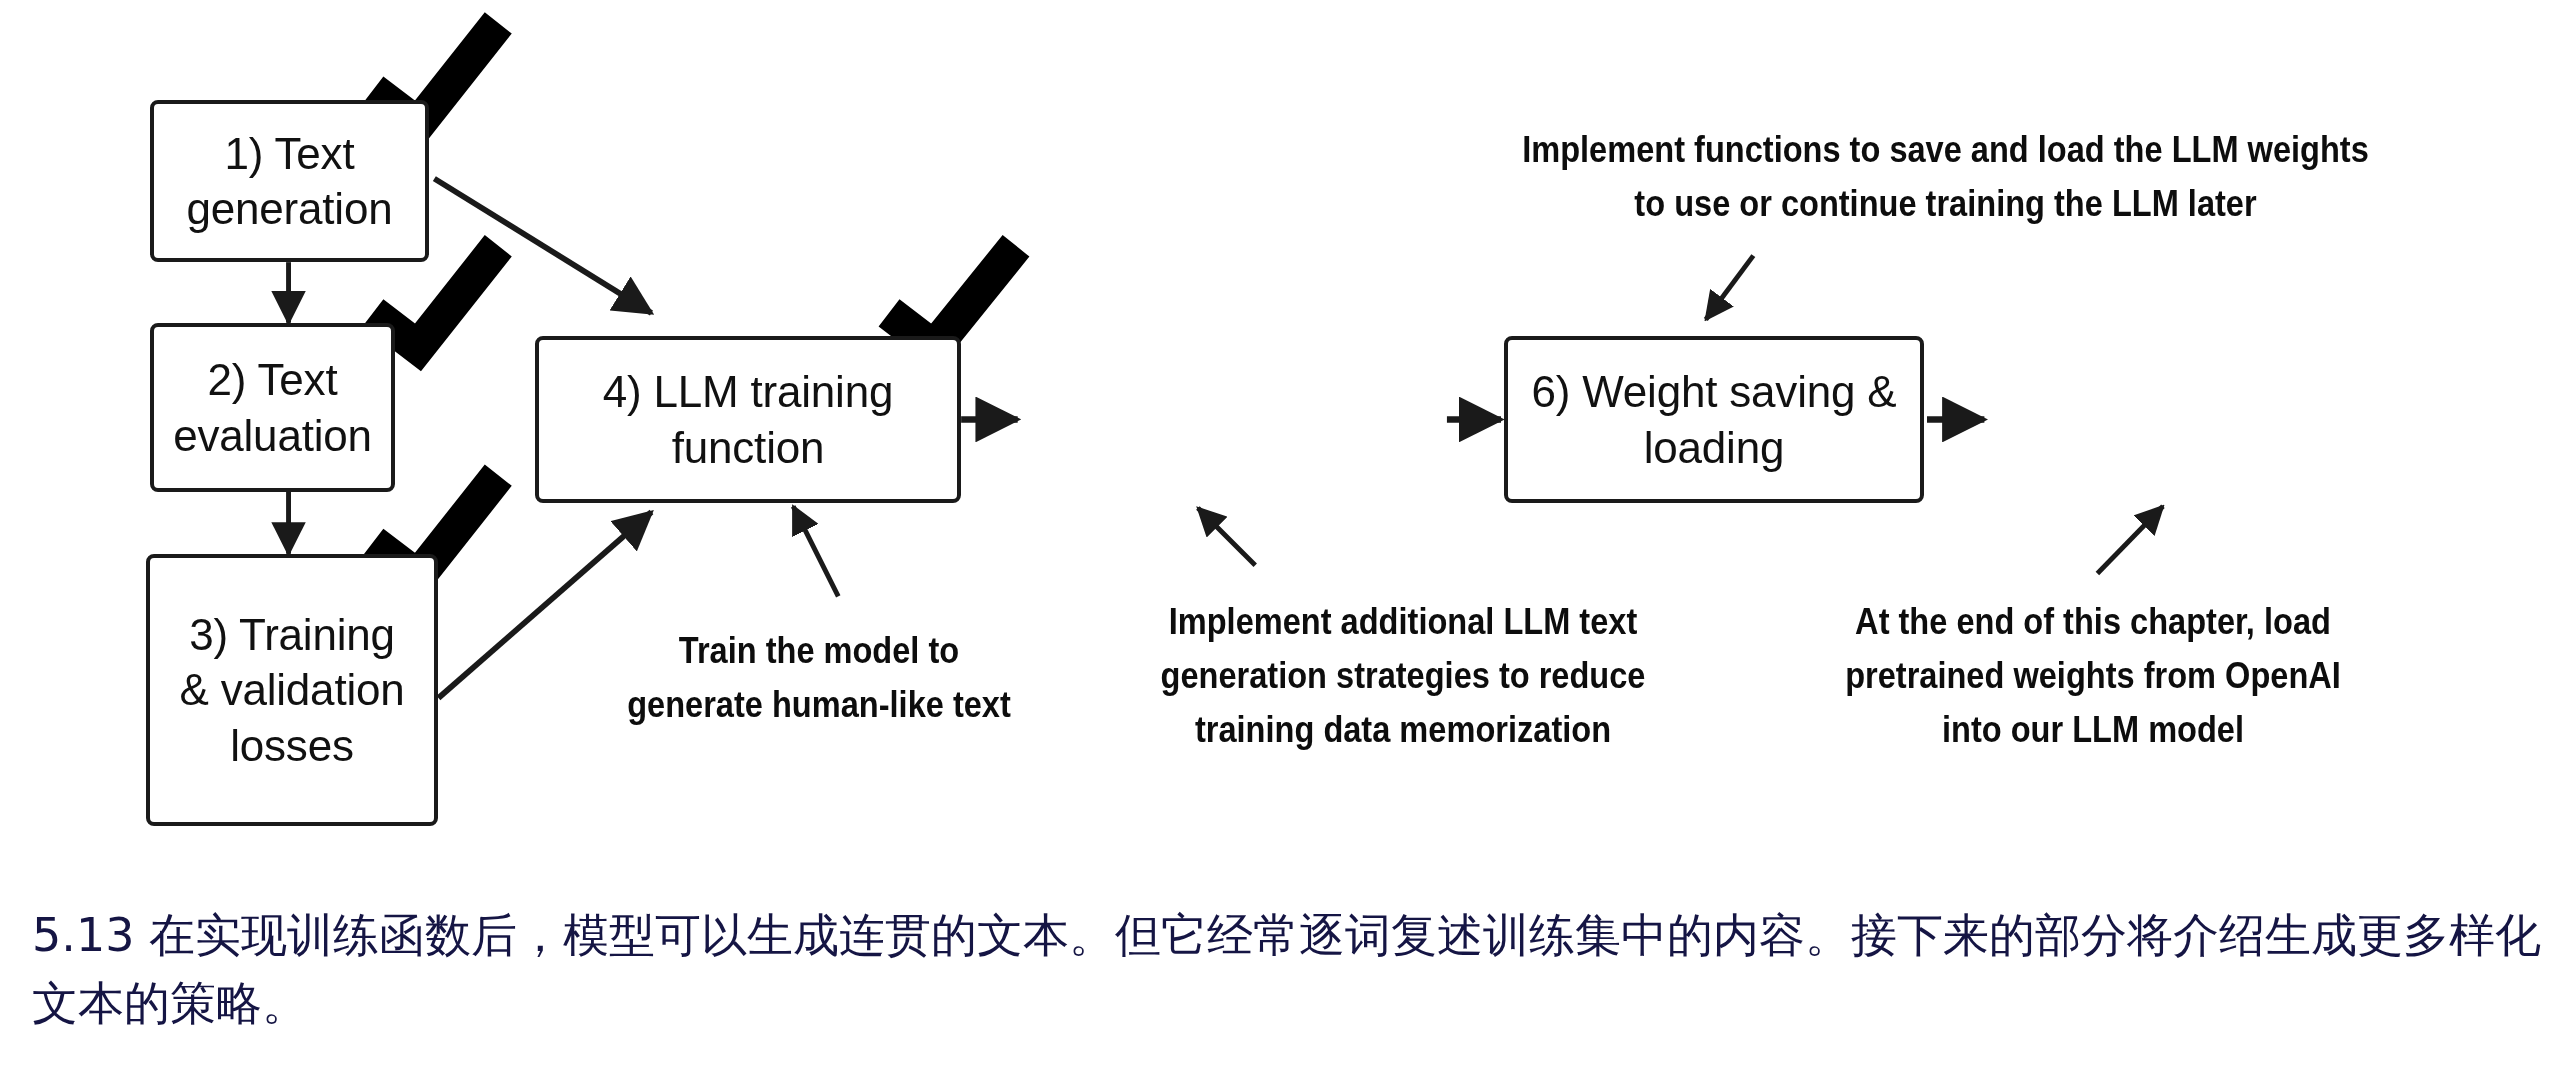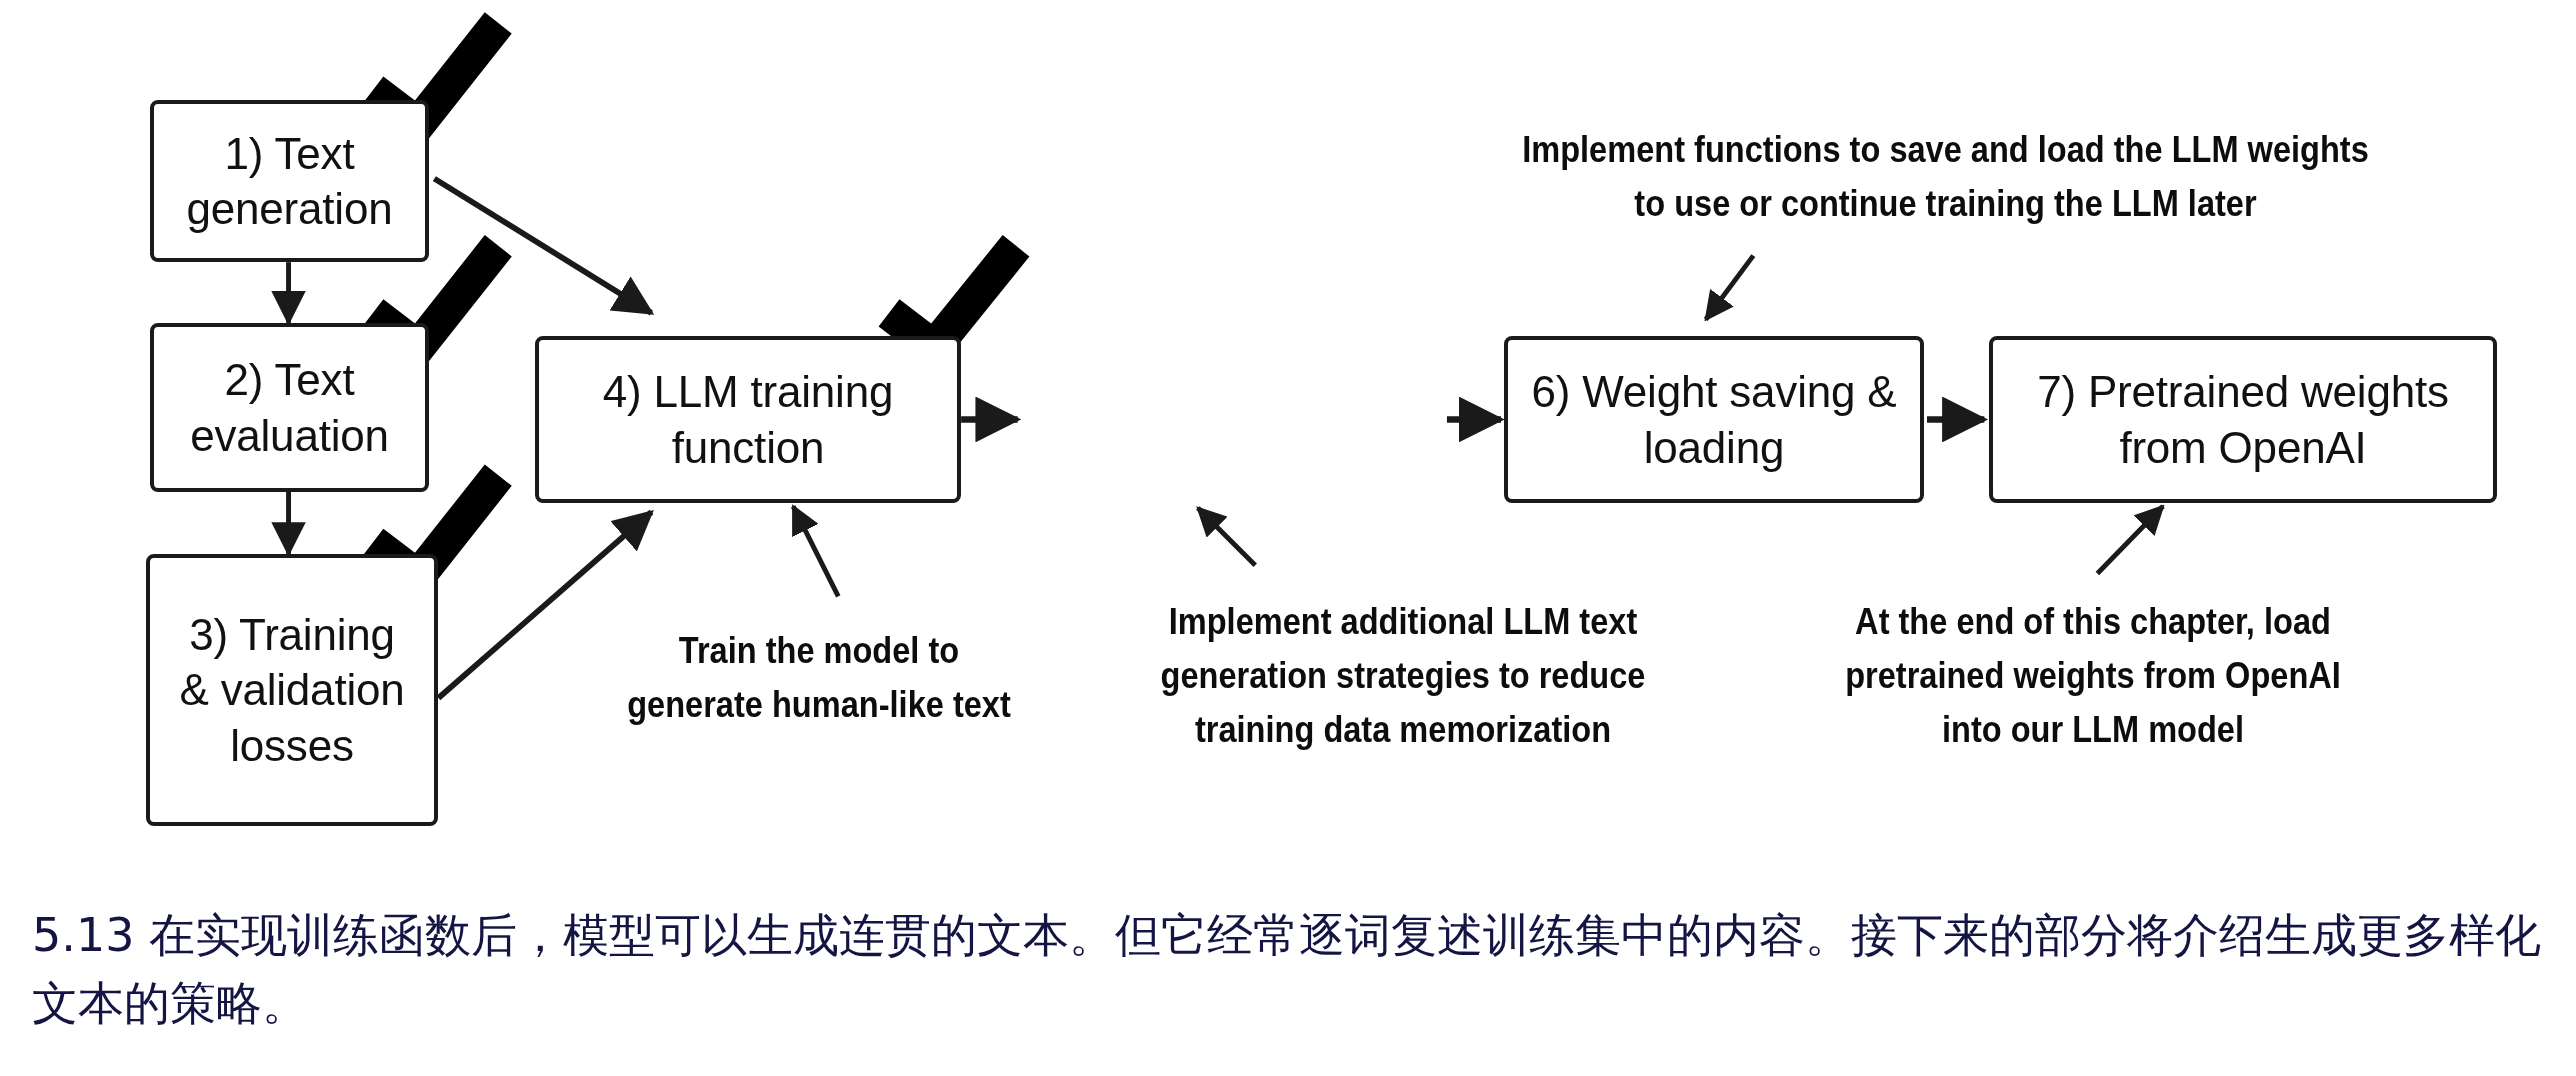--- a/index.html
+++ b/index.html
@@ -127,36 +127,34 @@
       <path d="M 455 662 L 510 704 L 608 580" fill="none" stroke="#000000" stroke-width="42" stroke-linecap="butt" stroke-linejoin="miter"></path>
     </g>
     <g>
       <path d="M 1085 382 L 1140 424 L 1240 300" fill="none" stroke="#000000" stroke-width="42" stroke-linecap="butt" stroke-linejoin="miter"></path>
     </g>
   </svg>
 
   <div class="node-box" style="left:150px; top:100px; width:279px; height:162px;">1) Text
 generation</div>
 
-  <div class="node-box" style="left:150px; top:323px; width:279px; height:169px;">2) Text
+  <div class="node-box" style="left:150px; top:323px; width:245px; height:169px;">2) Text
 evaluation</div>
 
   <div class="node-box" style="left:146px; top:554px; width:292px; height:272px;">3) Training
 &amp; validation
 losses</div>
 
   <div class="node-box" style="left:535px; top:336px; width:426px; height:167px;">4) LLM training
 function</div>
 
 
   <div class="node-box" style="left:1504px; top:336px; width:420px; height:167px;">6) Weight saving &amp;
 loading</div>
 
-  <div class="node-box" style="left:1989px; top:336px; width:508px; height:167px;">7) Pretrained weights
-from OpenAI</div>
 
   <div class="annotation" style="left:565px; top:624px; width:508px;">Train the model to
 generate human-like text</div>
 
   <div class="annotation" style="left:1104px; top:595px; width:598px;">Implement additional LLM text
 generation strategies to reduce
 training data memorization</div>
 
   <div class="annotation" style="left:1409px; top:123px; width:1073px;">Implement functions to save and load the LLM weights
 to use or continue training the LLM later</div>

